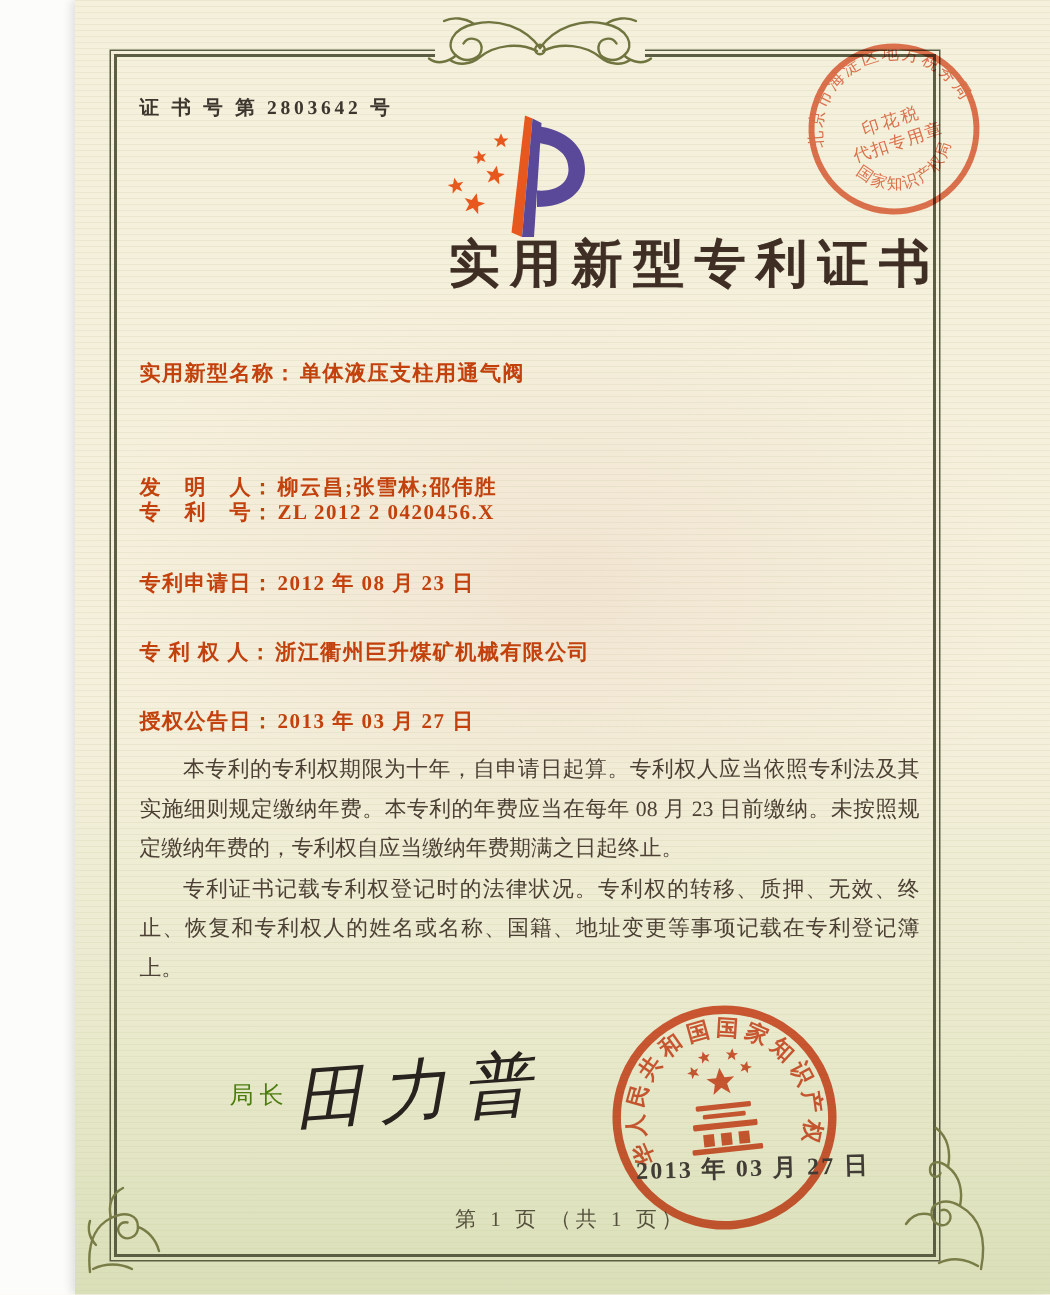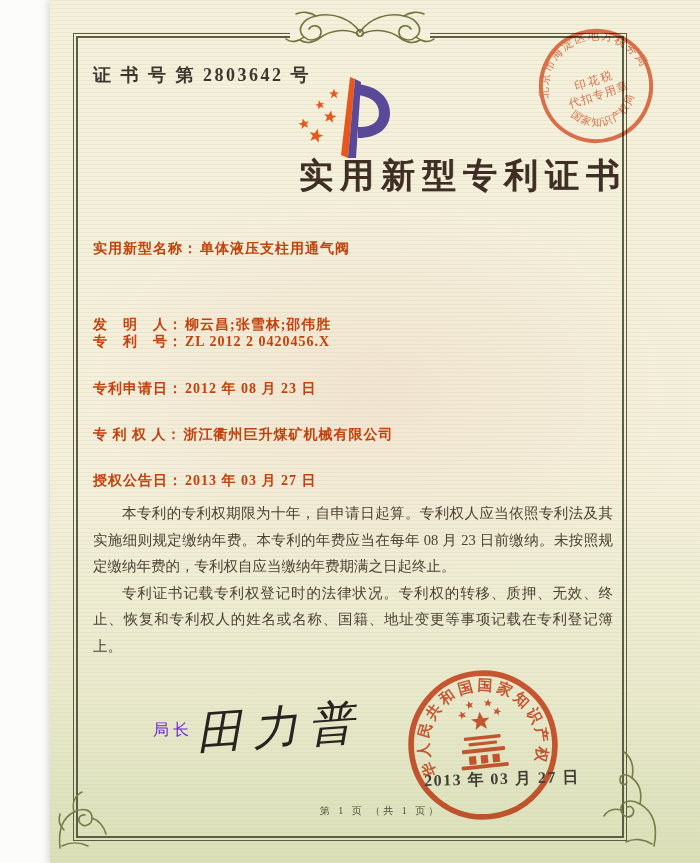--- a/index.html
+++ b/index.html
@@ -37,21 +37,21 @@
   .frame {
     left:73px; top:33px; width:554px; height:808px;
     border:1px solid #5c5e44;
   }
   .frame::after {
     content:""; position:absolute; inset:2px;
     border:2px solid #5c5e44;
   }
 
   .cert-number {
-    left:93px; top:63px; font-size:18px; letter-spacing:2.5px;
+    left:93px; top:63px; font-size:13px; letter-spacing:2.5px;
     color:#3c362e; font-weight:600;
   }
 
   .logo { left:290px; top:74px; width:116px; height:86px; }
 
   .title {
     left:73px; top:153px; width:554px; text-align:right;
     font-size:34px; font-weight:700; letter-spacing:7px; color:#3e2e24;
     text-shadow:0.4px 0.4px 0 rgba(62,46,36,0.5);
   }
@@ -62,40 +62,40 @@
   .f0 { top:240px; } .f1 { top:286px;margin-top:30px; } .f2 { top:333px; }
   .f3 { top:380px;font-family:Liberation Serif, serif; } .f4 { top:426px; } .f5 { top:472px; }
 
   .body-text {
     left:93px; top:500px; width:520px;
     font-size:14.5px; line-height:26.5px; color:#4c4134;
     text-align:justify;
   }
   .body-text p { text-indent:2em; margin:0; font-weight:500; }
 
-  .director-label { left:153px; top:720px; font-size:16px; letter-spacing:4px; color:#6d28d9; z-index:3; }
+  .director-label { left:153px; top:720px; font-size:16px; letter-spacing:4px; color:#4d7c0f; z-index:3; }
   .signature {
     left:196px; top:697px; z-index:3;
     font-size:46px; font-style:italic; letter-spacing:10px;
     color:#28231e; transform:rotate(-4deg); white-space:nowrap;
   }
 
   .seal-bottom { left:406px; top:668px; width:154px; height:154px;
                  transform:rotate(-6deg); mix-blend-mode:multiply; opacity:0.92; z-index:2; }
   .seal-date {
     left:424px; top:769px; z-index:4;
     font-size:16px; font-weight:600; letter-spacing:1.5px; color:#413c35;
     transform:rotate(-1.5deg); white-space:nowrap;
   }
   .seal-top { left:536px; top:26px; width:120px; height:120px;
               transform:rotate(-18deg); mix-blend-mode:multiply; opacity:0.85; }
 
   .page-footer {
     left:73px; top:804px; width:615px; text-align:center;
-    font-size:10px; letter-spacing:3px; color:#55513d;
+    font-size:14px; letter-spacing:3px; color:#55513d;
   }
 
   .ornament-top { left:258px; top:6px; width:204px; height:46px; }
   .ornament-bl { left:54px; top:780px; width:58px; height:72px; }
   .ornament-br { left:594px; top:742px; width:72px; height:108px; }
 
   svg text { font-family:"Liberation Serif","DejaVu Serif",serif; }
 </style>
 </head>
 <body>

